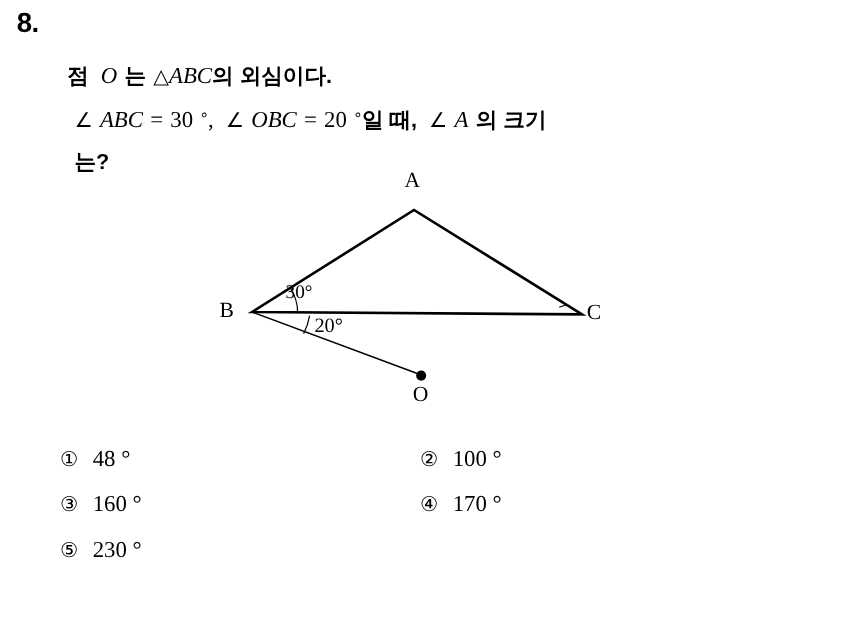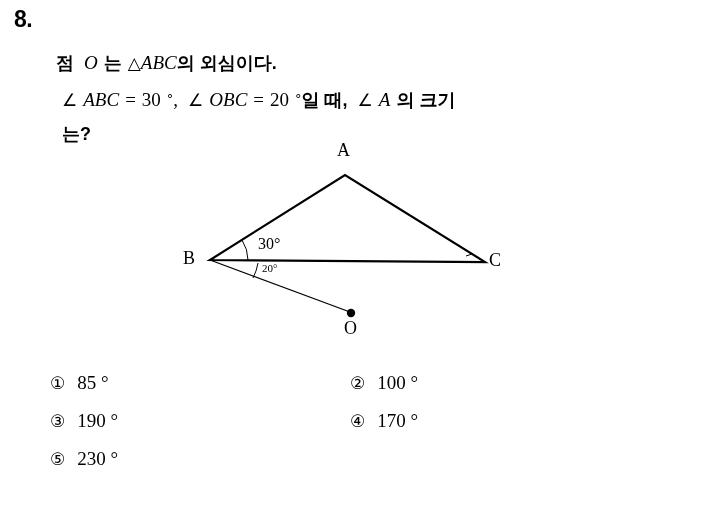--- a/index.html
+++ b/index.html
@@ -85,29 +85,29 @@
     position: absolute;
     font-family: "Liberation Serif", serif;
     font-size: 18px;
   }
   .lbl-A { left: 187px; top: 0px; }
   .lbl-B { left: 33px;  top: 108px; }
   .lbl-C { left: 339px; top: 110px; }
   .lbl-O { left: 194px; top: 178px; }
   .ang30 {
     position: absolute;
-    left: 108px; top: 95px;
+    left: 88px; top: 95px;
     font-family: "Liberation Serif", serif;
     font-size: 16px;
   }
   .ang20 {
     position: absolute;
     left: 112px; top: 122px;
     font-family: "Liberation Serif", serif;
-    font-size: 11px;
+    font-size: 17px;
   }
 
   
   .choices {
     position: absolute;
     left: 50px;
     top: 372px;
     width: 620px;
   }
   .choice-row {
@@ -170,31 +170,31 @@
     <div class="fig-label lbl-C">C</div>
     <div class="fig-label lbl-O">O</div>
     <div class="ang30">30°</div>
     <div class="ang20">20°</div>
   </div>
 
   <div class="choices">
     <div class="choice-row">
       <div class="choice choice-col1">
         <span class="circled">①</span>
-        <span class="choice-text">85 °</span>
+        <span class="choice-text">48 °</span>
       </div>
       <div class="choice">
         <span class="circled">②</span>
         <span class="choice-text">100 °</span>
       </div>
     </div>
     <div class="choice-row">
       <div class="choice choice-col1">
         <span class="circled">③</span>
-        <span class="choice-text">190 °</span>
+        <span class="choice-text">160 °</span>
       </div>
       <div class="choice">
         <span class="circled">④</span>
         <span class="choice-text">170 °</span>
       </div>
     </div>
     <div class="choice-row">
       <div class="choice choice-col1">
         <span class="circled">⑤</span>
         <span class="choice-text">230 °</span>

